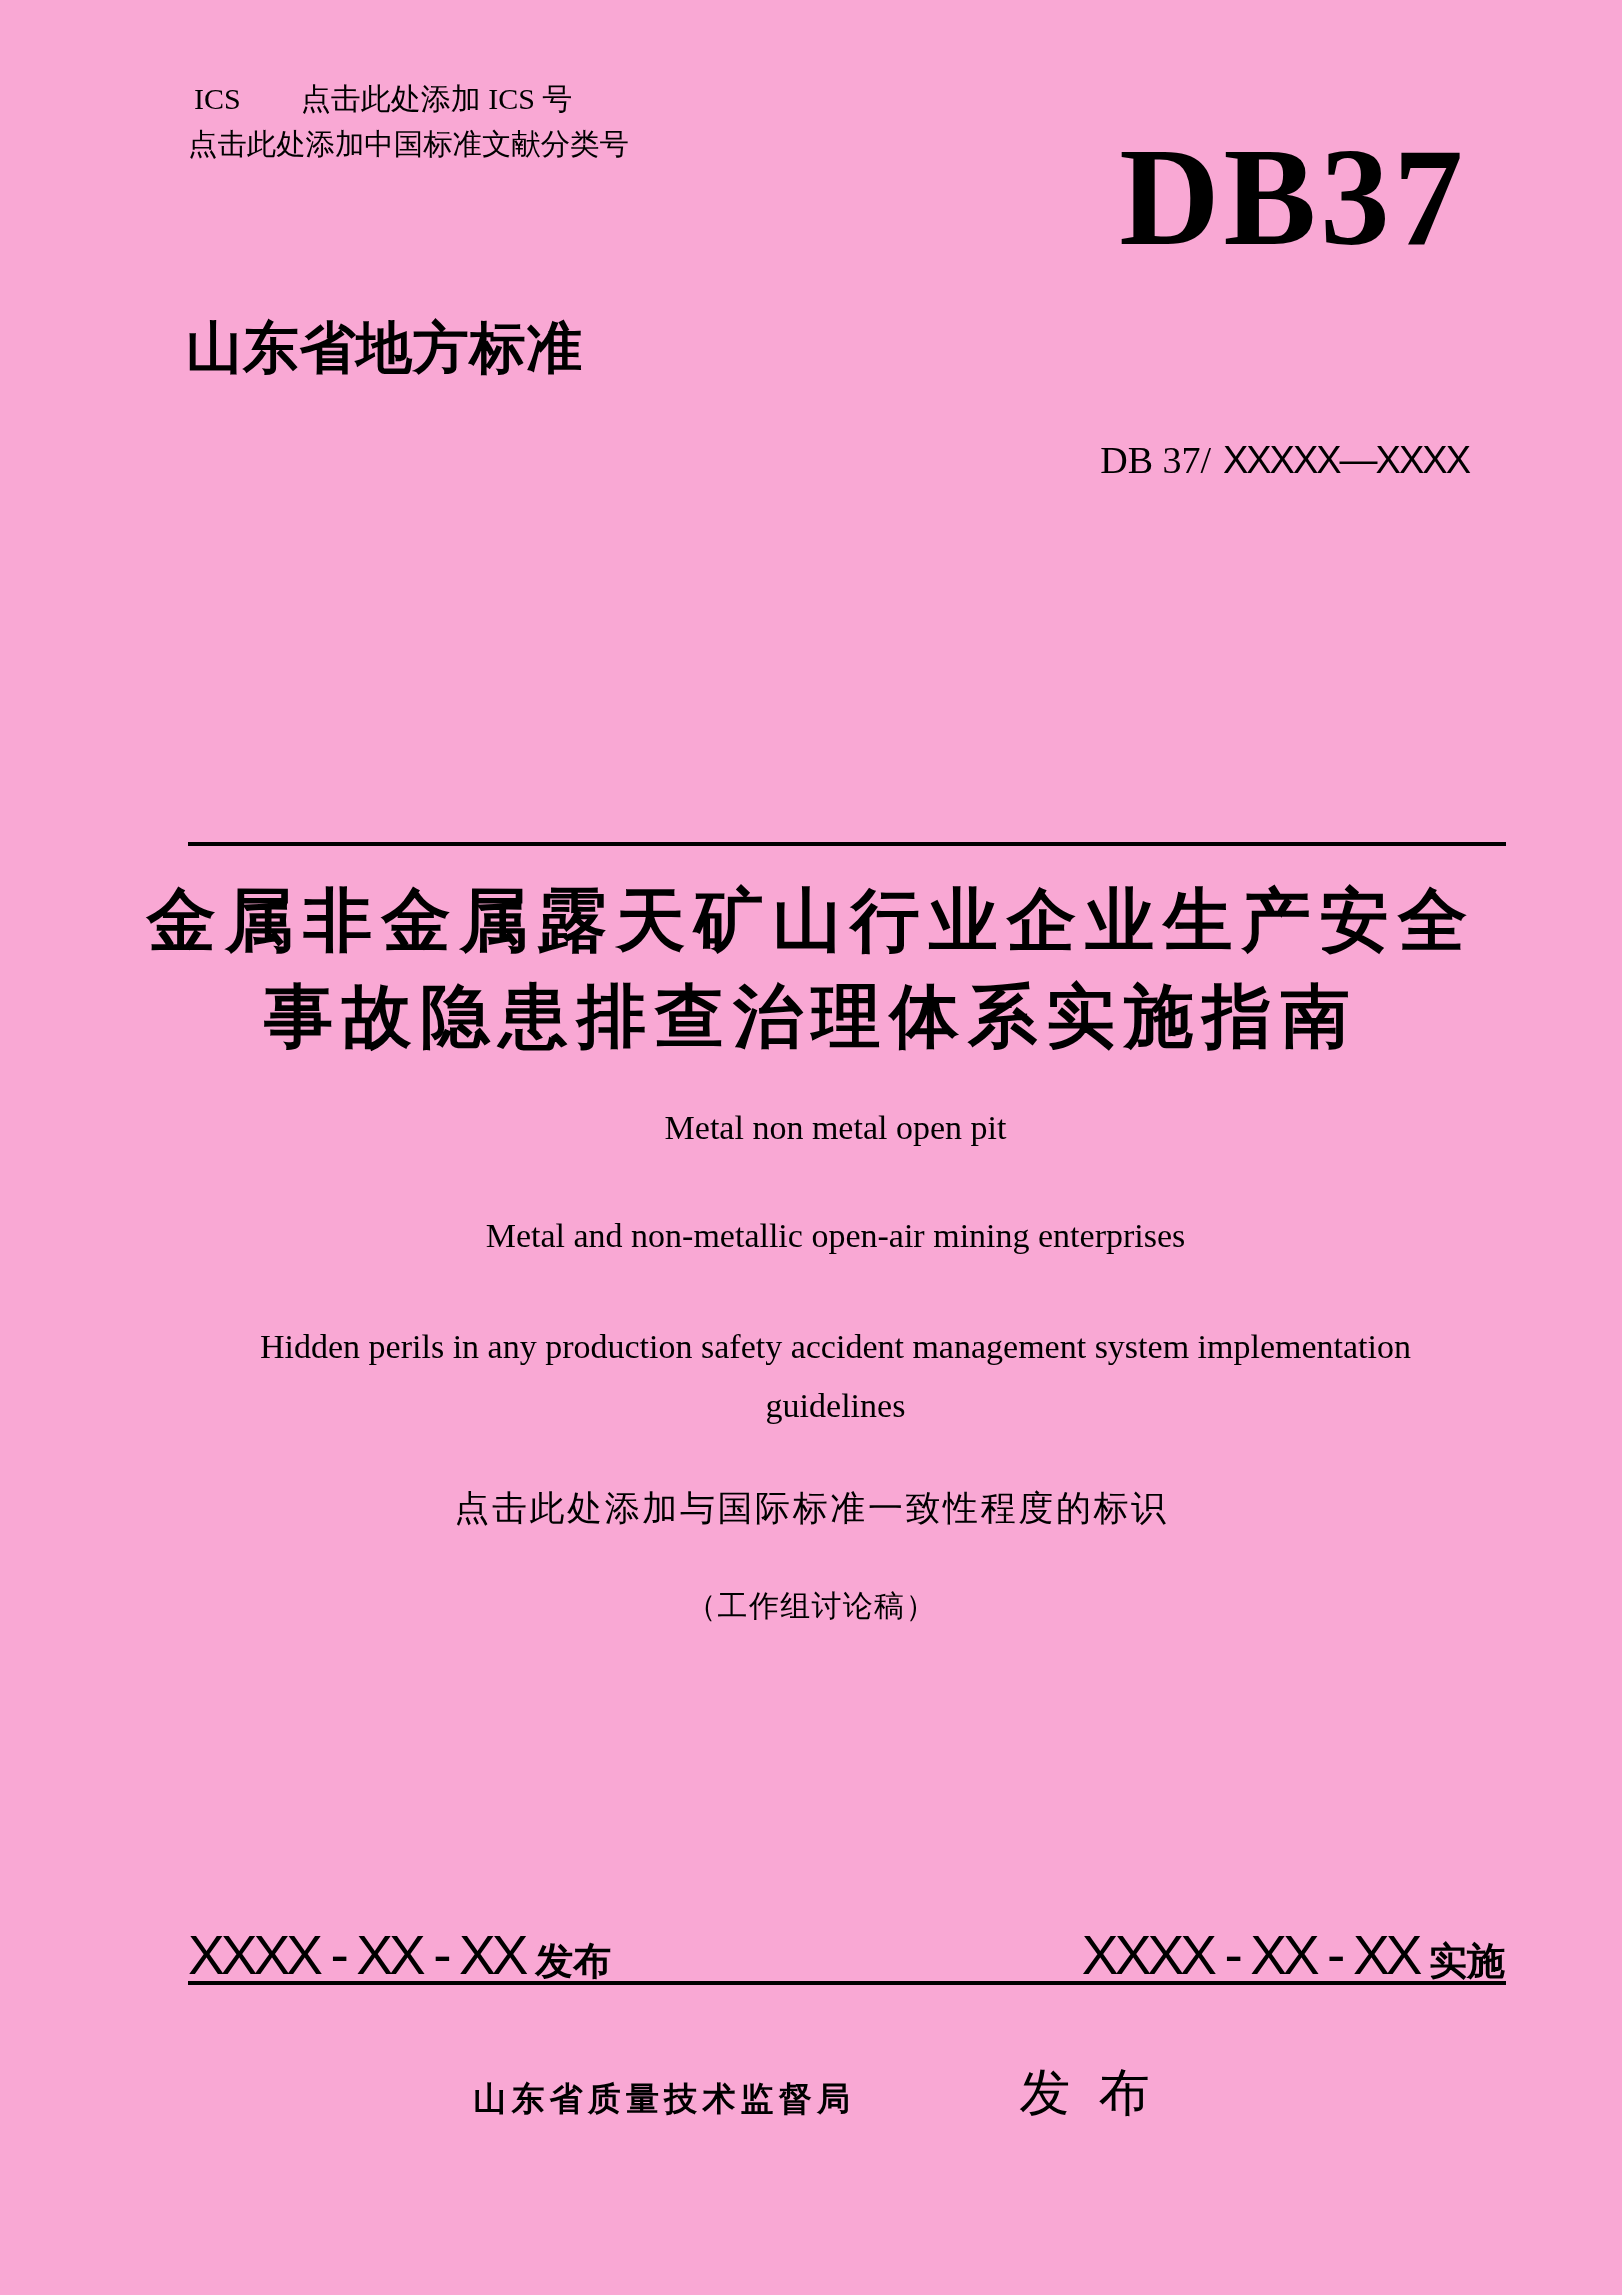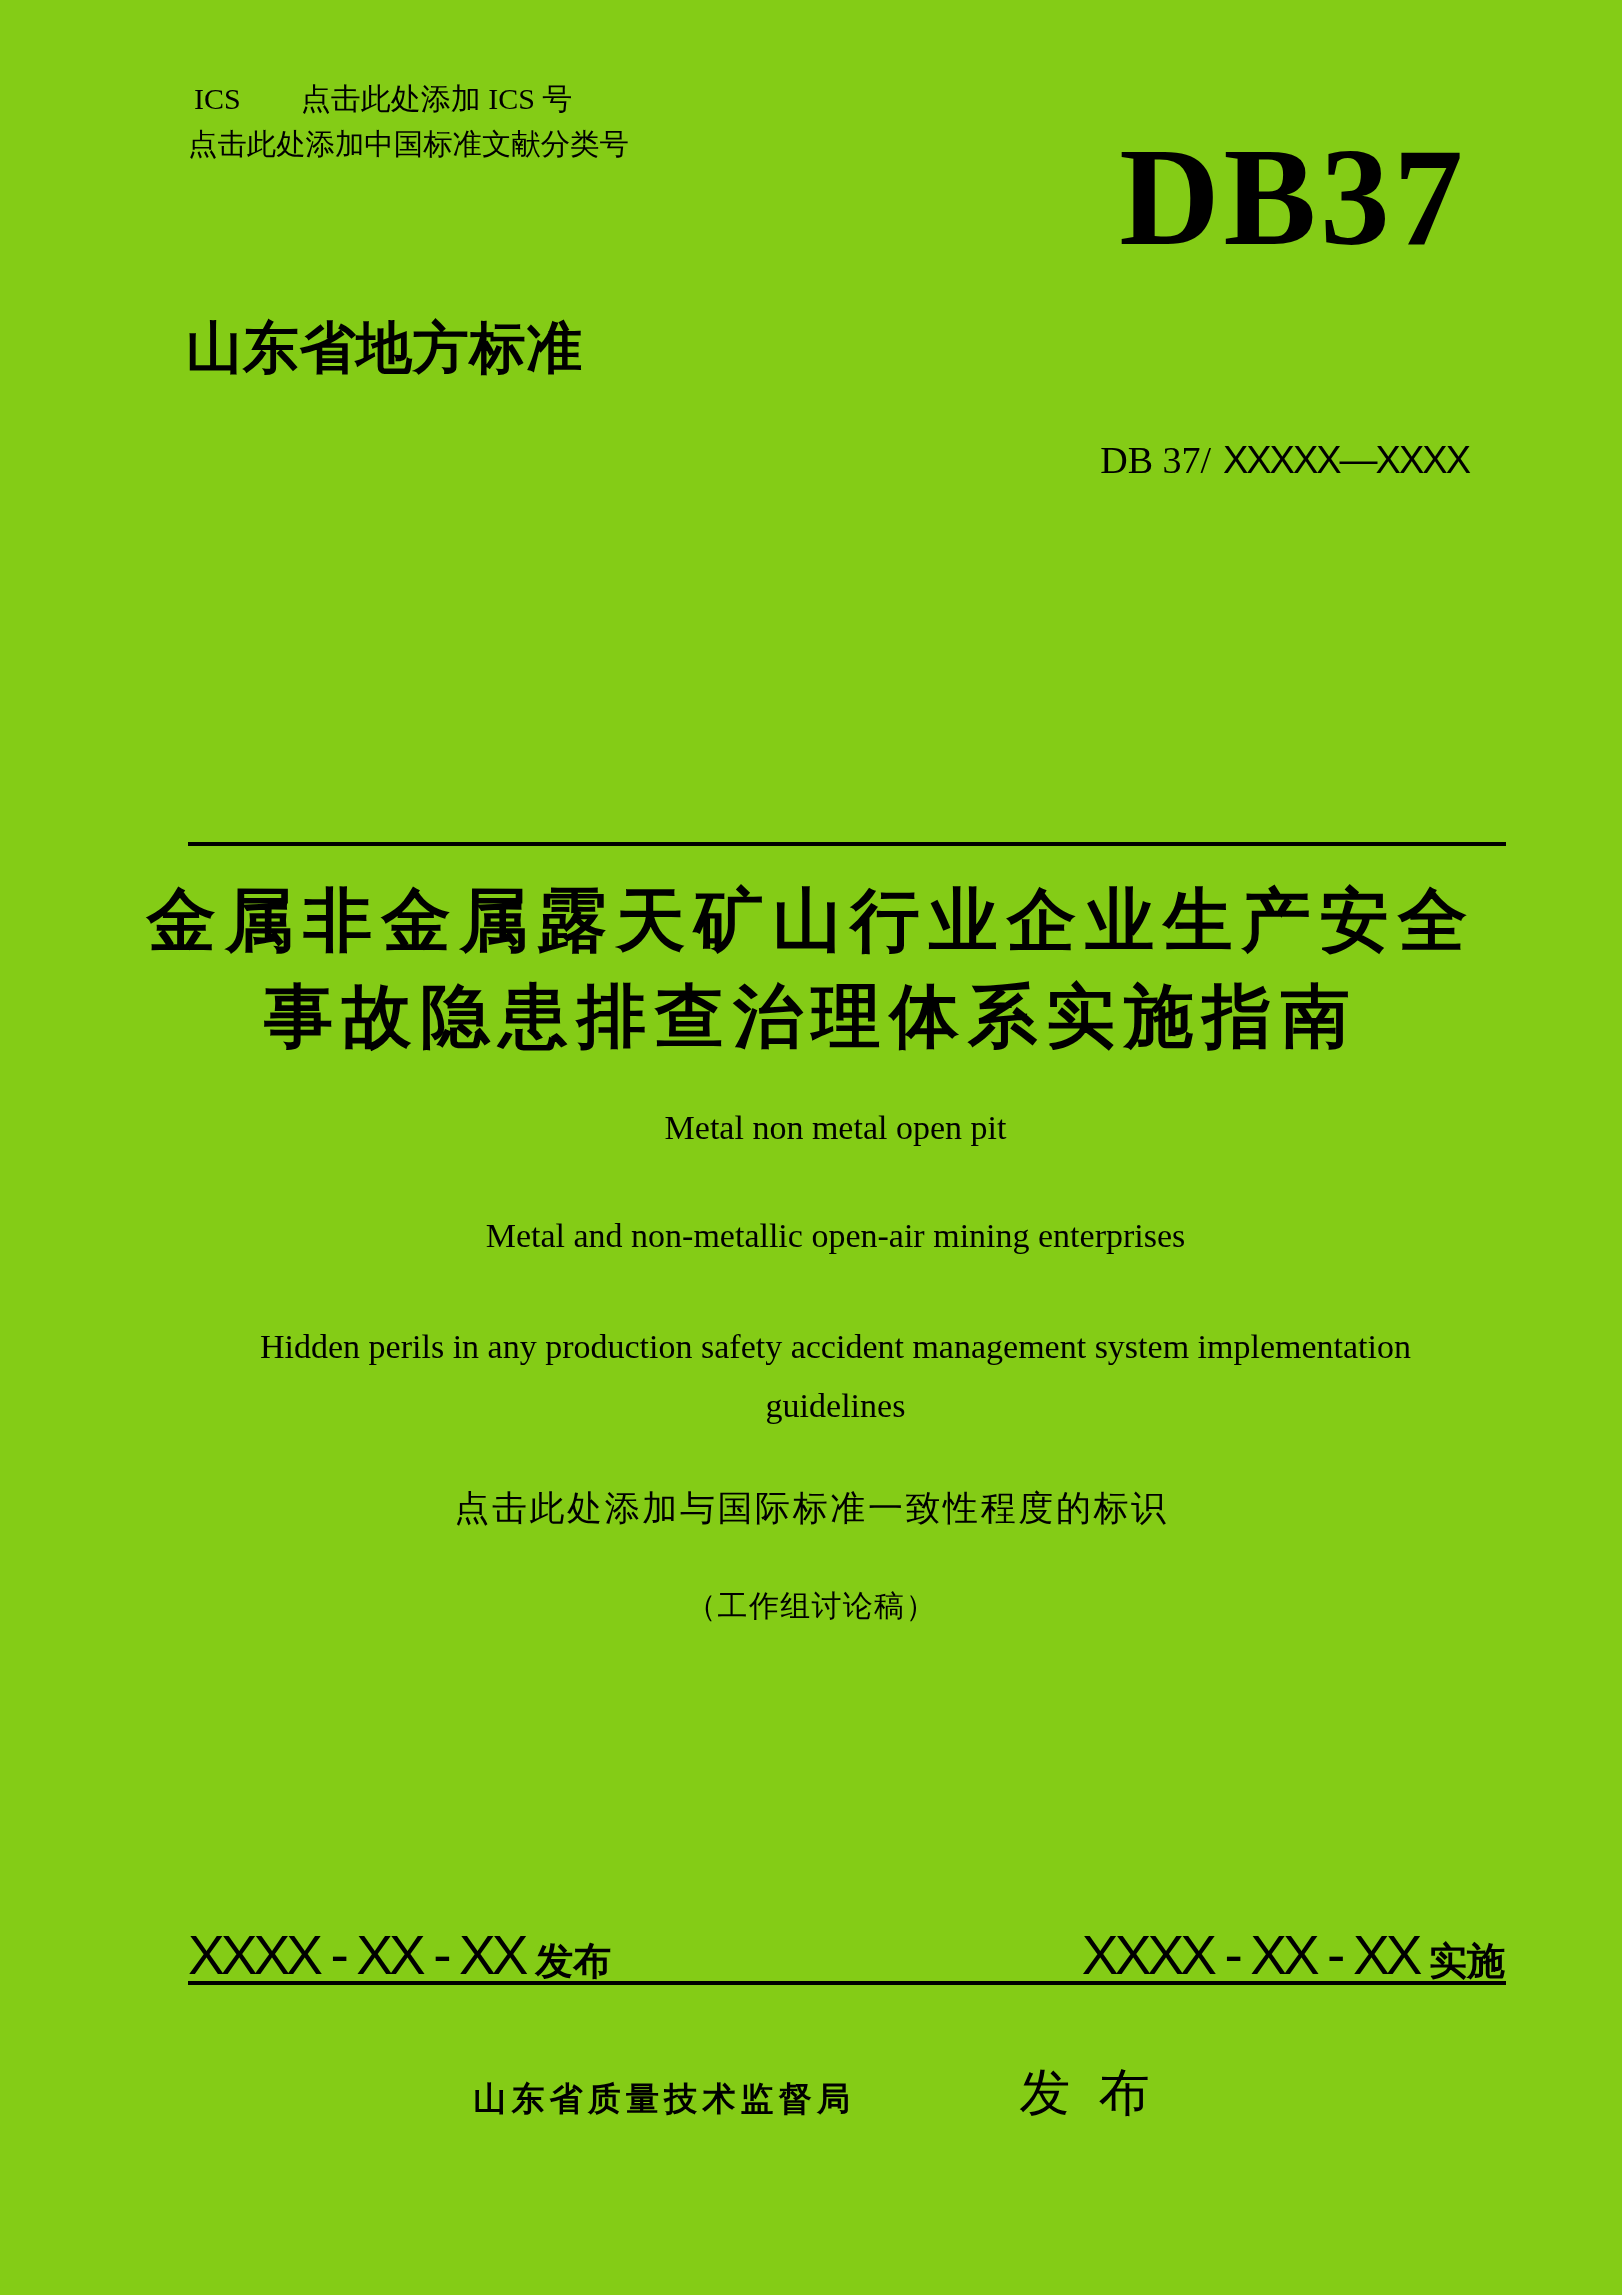--- a/index.html
+++ b/index.html
@@ -1,21 +1,21 @@
 <!DOCTYPE html>
 <html style="font-size:10.5px"><head>
 <meta charset="utf-8">
 <style>
   * { margin: 0; padding: 0; box-sizing: border-box; }
   html, body { background: #ffffff; }
   .page {
     position: relative;
     width: 1623px;
     height: 2295px;
-    background: #84cc16;
+    background: #f9a8d4;
     color: #000000;
     font-family: "Liberation Sans", "DejaVu Sans", sans-serif;
     overflow: hidden;
   }
   .abs { position: absolute; }
   .center { position: absolute; left: 0; width: 100%; text-align: center; }
   .sans  { font-family: "Liberation Sans", "DejaVu Sans", sans-serif; }
 
   
   .ics-line { top: 81px; left: 194px; font-size: 30px; line-height: 1.2; }

